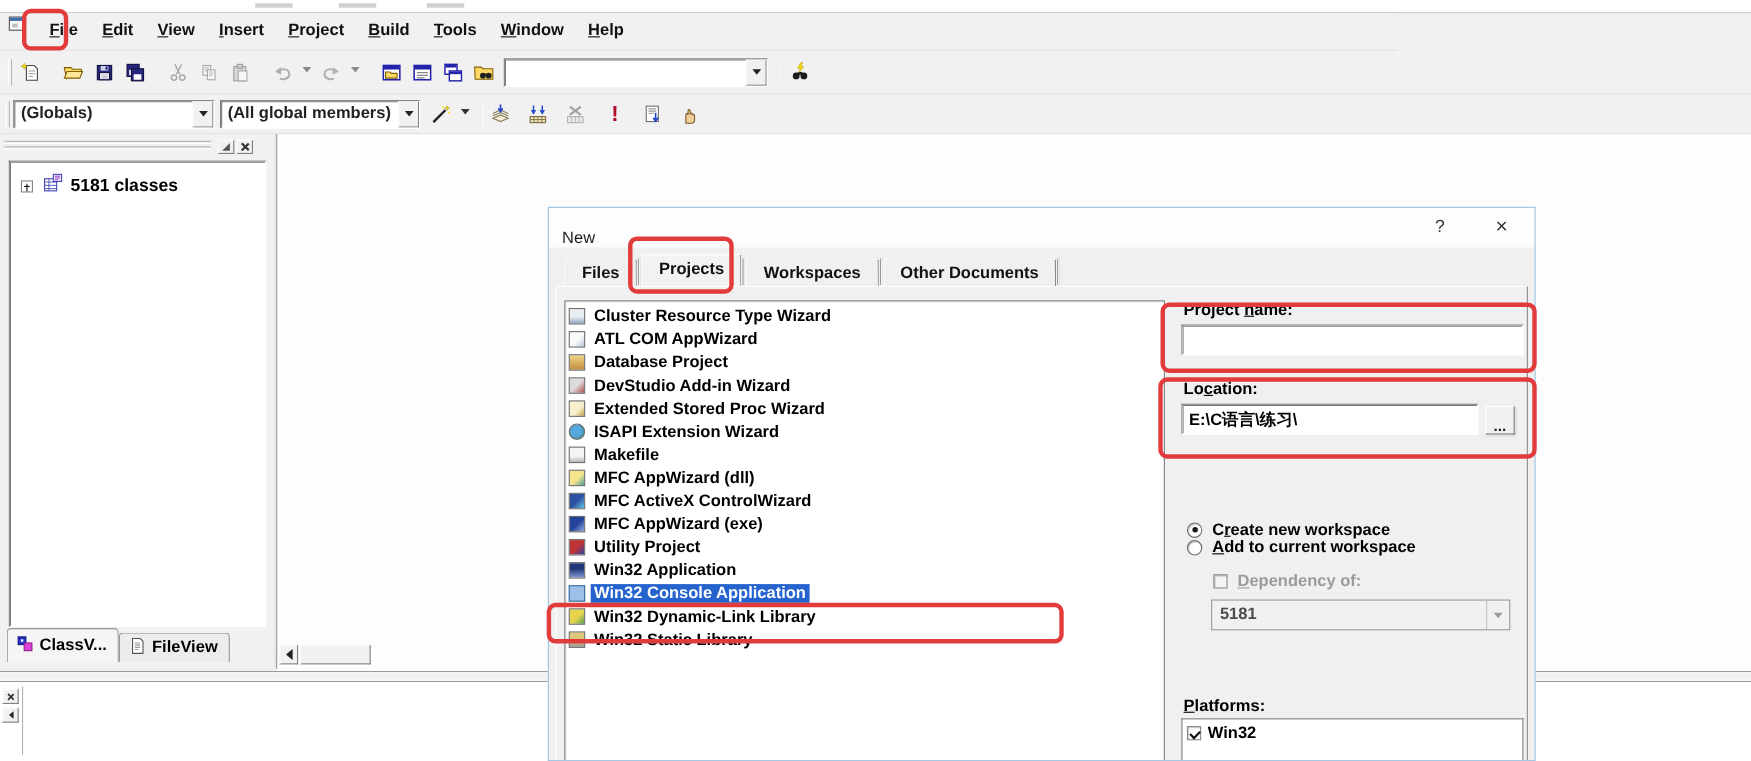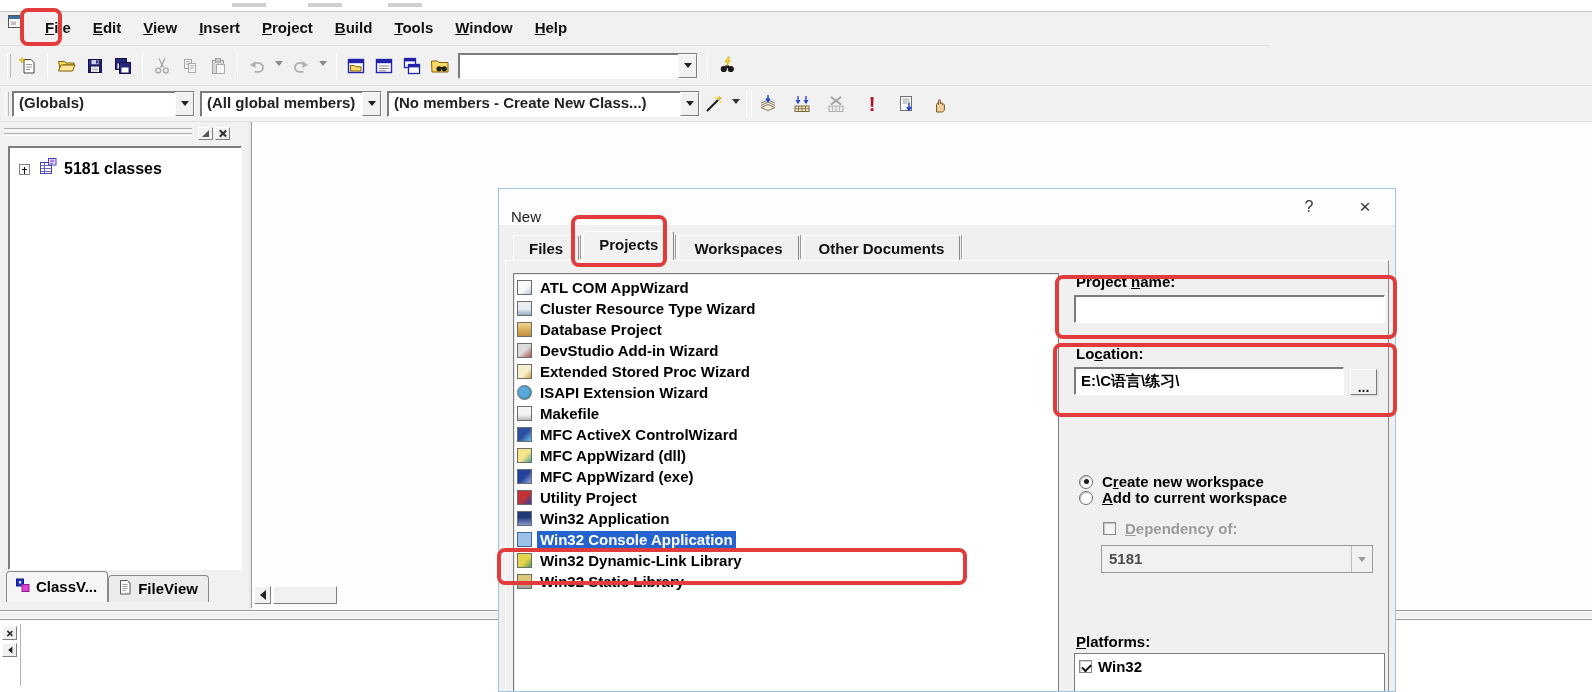--- a/index.html
+++ b/index.html
@@ -330,26 +330,20 @@
         </span>
     </div>
     <div style="width:5px"></div>
     <div class="combo" style="width:182px">
       <span class="cval">(All global members)</span>
       <span class="cbtn">
           <span class="tri"></span>
         </span>
     </div>
     <div style="width:5px"></div>
-    <div class="combo" style="width:313px">
-      <span class="cval">(No members - Create New Class...)</span>
-      <span class="cbtn">
-          <span class="tri"></span>
-        </span>
-    </div>
     <span class="tbtn">
         <svg width="20" height="20">
           <path d="M3 17L14 6" stroke="#202020" stroke-width="2.2"></path>
           <path d="M15.5 2.2l.6 1.6 1.7.5-1.7.6-.6 1.6-.5-1.6-1.7-.6 1.7-.5z" fill="#ffe000" stroke="#a08000" stroke-width=".4"></path>
           <circle cx="11.8" cy="3.4" r=".9" fill="#ffe000"></circle>
           <circle cx="17" cy="8.2" r=".9" fill="#ffe000"></circle>
         </svg>
       </span>
     <span class="dd-arrow dark"></span>
     <div class="dsep"></div>
@@ -474,54 +468,54 @@
         <div class="dtab-sep"></div>
         <div class="dtab">Workspaces</div>
         <div class="dtab-sep"></div>
         <div class="dtab">Other Documents</div>
         <div class="dtab-sep"></div>
       </div>
     <div class="tab-panel"></div>
 
     <div class="pt-listbox">
         <div class="pt-row">
+          <span class="pt-icon icon-cluster"></span>
+          <span class="pt-label">Cluster Resource Type Wizard</span>
+        </div>
+        <div class="pt-row">
           <span class="pt-icon icon-atl"></span>
           <span class="pt-label">ATL COM AppWizard</span>
         </div>
         <div class="pt-row">
-          <span class="pt-icon icon-cluster"></span>
-          <span class="pt-label">Cluster Resource Type Wizard</span>
-        </div>
-        <div class="pt-row">
           <span class="pt-icon icon-database"></span>
           <span class="pt-label">Database Project</span>
         </div>
         <div class="pt-row">
           <span class="pt-icon icon-devstudio"></span>
           <span class="pt-label">DevStudio Add-in Wizard</span>
         </div>
         <div class="pt-row">
           <span class="pt-icon icon-storedproc"></span>
           <span class="pt-label">Extended Stored Proc Wizard</span>
         </div>
         <div class="pt-row">
           <span class="pt-icon icon-isapi"></span>
           <span class="pt-label">ISAPI Extension Wizard</span>
         </div>
         <div class="pt-row">
           <span class="pt-icon icon-makefile"></span>
           <span class="pt-label">Makefile</span>
         </div>
         <div class="pt-row">
+          <span class="pt-icon icon-mfcdll"></span>
+          <span class="pt-label">MFC AppWizard (dll)</span>
+        </div>
+        <div class="pt-row">
           <span class="pt-icon icon-mfcactivex"></span>
           <span class="pt-label">MFC ActiveX ControlWizard</span>
-        </div>
-        <div class="pt-row">
-          <span class="pt-icon icon-mfcdll"></span>
-          <span class="pt-label">MFC AppWizard (dll)</span>
         </div>
         <div class="pt-row">
           <span class="pt-icon icon-mfcexe"></span>
           <span class="pt-label">MFC AppWizard (exe)</span>
         </div>
         <div class="pt-row">
           <span class="pt-icon icon-utility"></span>
           <span class="pt-label">Utility Project</span>
         </div>
         <div class="pt-row">

